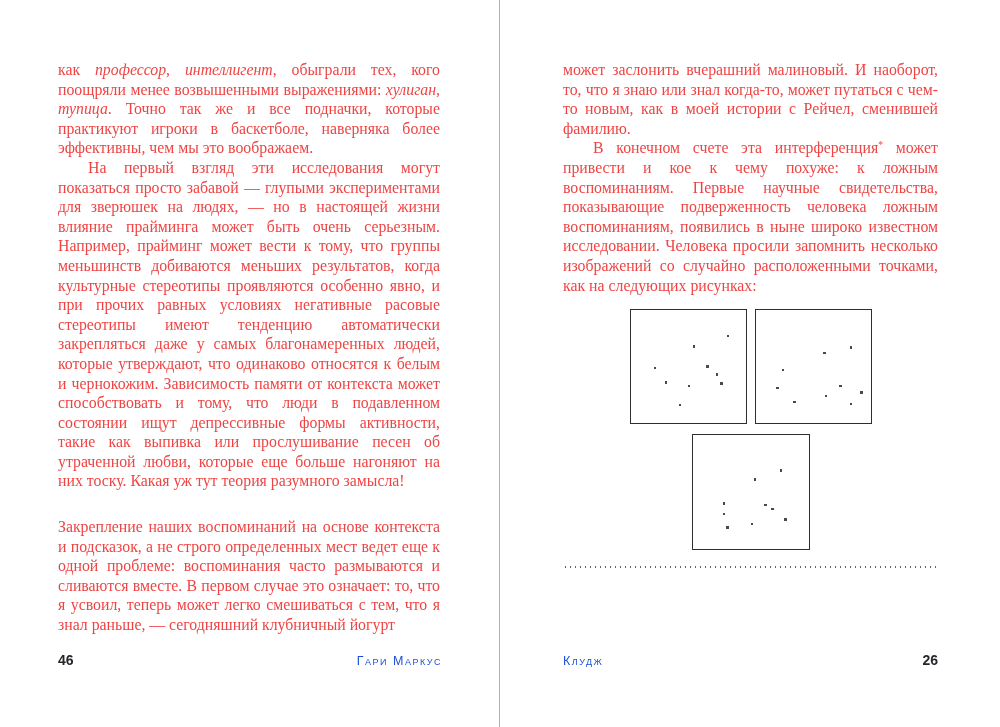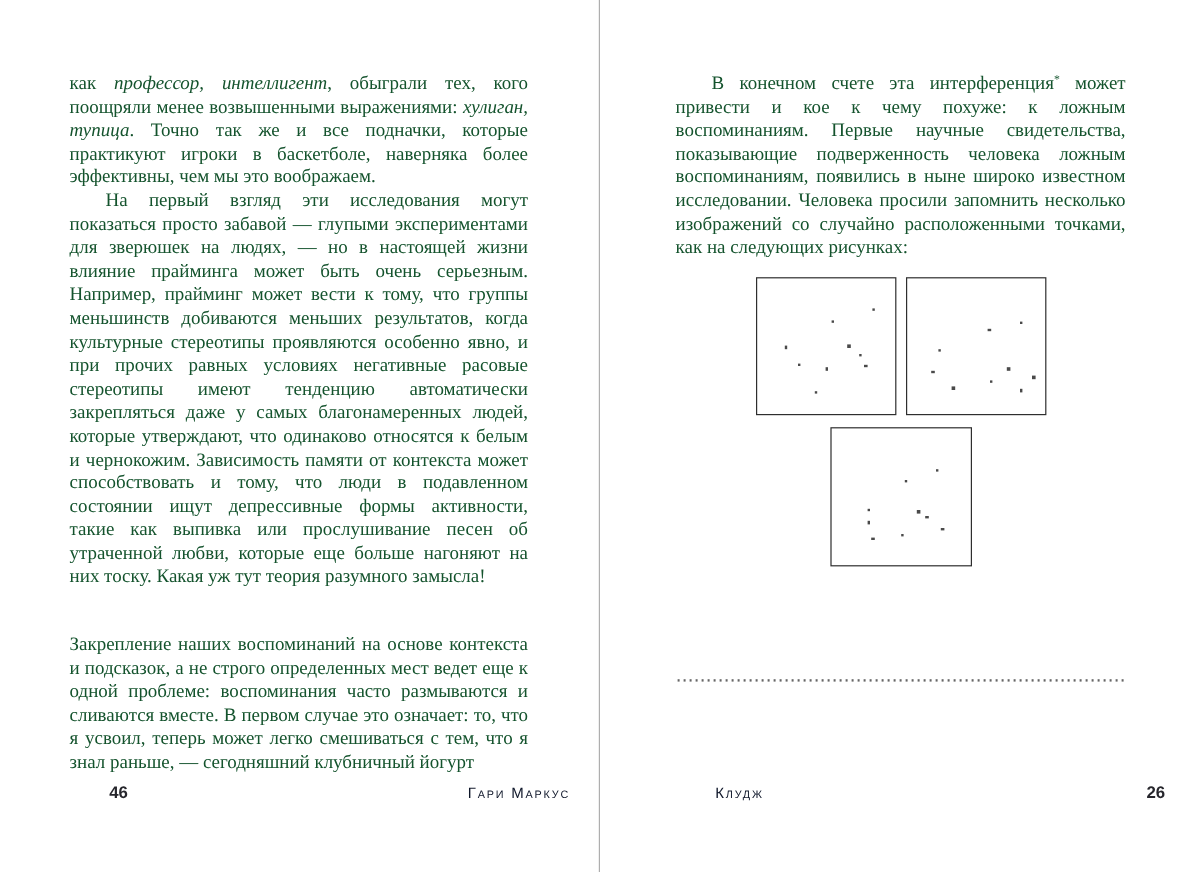--- a/index.html
+++ b/index.html
@@ -13,30 +13,30 @@
   .gutter {
     position: absolute; left: 499px; top: 0; width: 1px; height: 727px;
     background: #aeaeae;
   }
   .page { position: absolute; top: 0; width: 500px; height: 727px; }
   .page.left  { left: 0; }
   .page.right { left: 500px; }
 
   .content {
     position: absolute; top: 60px;
-    color: #14532d;
+    color: #ef4444;
     font-size: 15.8px; line-height: 19.6px;
     text-align: justify;
   }
   .page.left  .content { left: 58px; width: 382px; }
   .page.right .content { left: 63px; width: 375px; }
 
   .content p { margin: 0; }
   .content p.indent { text-indent: 30px; }
-  .content p.gap { margin-top: 37px; }
+  .content p.gap { margin-top: 26px; }
   em { font-style: italic; }
   sup { font-size: 0.62em; line-height: 0; vertical-align: 0.5em; }
 
   .figures { margin-top: 14px; }
   .fig-row { display: flex; justify-content: center; gap: 8px; }
   .fig-row + .fig-row { margin-top: 10px; }
   .dotbox {
     position: relative; box-sizing: border-box;
     width: 117px; height: 115px;
     border: 1.6px solid #2e2e2e; background: #ffffff;
@@ -57,28 +57,27 @@
     background-size: 5px 2px; background-repeat: repeat-x;
     background-position: left center;
   }
   .fn-text { font-size: 13.8px; line-height: 17px; text-align: justify; margin: 0; }
   .fn-marker { display: inline-block; width: 30px; font-style: normal; }
 
   .footer {
     position: absolute; top: 652px;
     display: flex; justify-content: space-between; align-items: baseline;
     font-family: "Liberation Sans", sans-serif;
-    margin-left: 33px;
   }
   .page.left  .footer { left: 58px; width: 384px; }
   .page.right .footer { left: 63px; width: 375px; text-align: right; }
   .pagenum { font-weight: bold; font-size: 14px; color: #26262c; }
   .running {
     font-size: 12.5px; letter-spacing: 1.5px;
-    font-variant: small-caps; color: #0f172a;
+    font-variant: small-caps; color: #1d4ed8;
   }
 </style>
 </head>
 <body>
 
 <div class="spread">
 
   <div class="page left">
     <div class="content">
         <p><span>как </span><em>профессор, интеллигент</em><span>, обыграли тех, кого поощряли менее возвышенными выражениями: </span><em>хулиган, тупица</em><span>. Точно так же и все подначки, которые практикуют игроки в баскетболе, наверняка более эффективны, чем мы это воображаем.</span></p>
@@ -89,20 +88,21 @@
       <span class="pagenum">46</span>
       <span class="running">Гари Маркус</span>
     </div>
   </div>
 
   <div class="gutter"></div>
 
   <div class="page right">
     <div class="content">
       <div>
+          <p><span>может заслонить вчерашний малиновый. И наоборот, то, что я знаю или знал когда-то, может путаться с чем-то новым, как в моей истории с Рейчел, сменившей фамилию.</span></p>
           <p class="indent"><span>В конечном счете эта интерференция</span><sup>*</sup><span> может привести и кое к чему похуже: к ложным воспоминаниям. Первые научные свидетельства, показывающие подверженность человека ложным воспоминаниям, появились в ныне широко известном исследовании. Человека просили запомнить несколько изображений со случайно расположенными точками, как на следующих рисунках:</span></p>
         </div>
       <div class="figures">
         <div class="fig-row">
           <div class="dotbox">
               <span class="dot" style="left: 84%; top: 22%;"></span>
               <span class="dot" style="left: 54%; top: 31%;"></span>
               <span class="dot" style="left: 20%; top: 50%;"></span>
               <span class="dot" style="left: 66%; top: 49%;"></span>
               <span class="dot" style="left: 74%; top: 56%;"></span>

